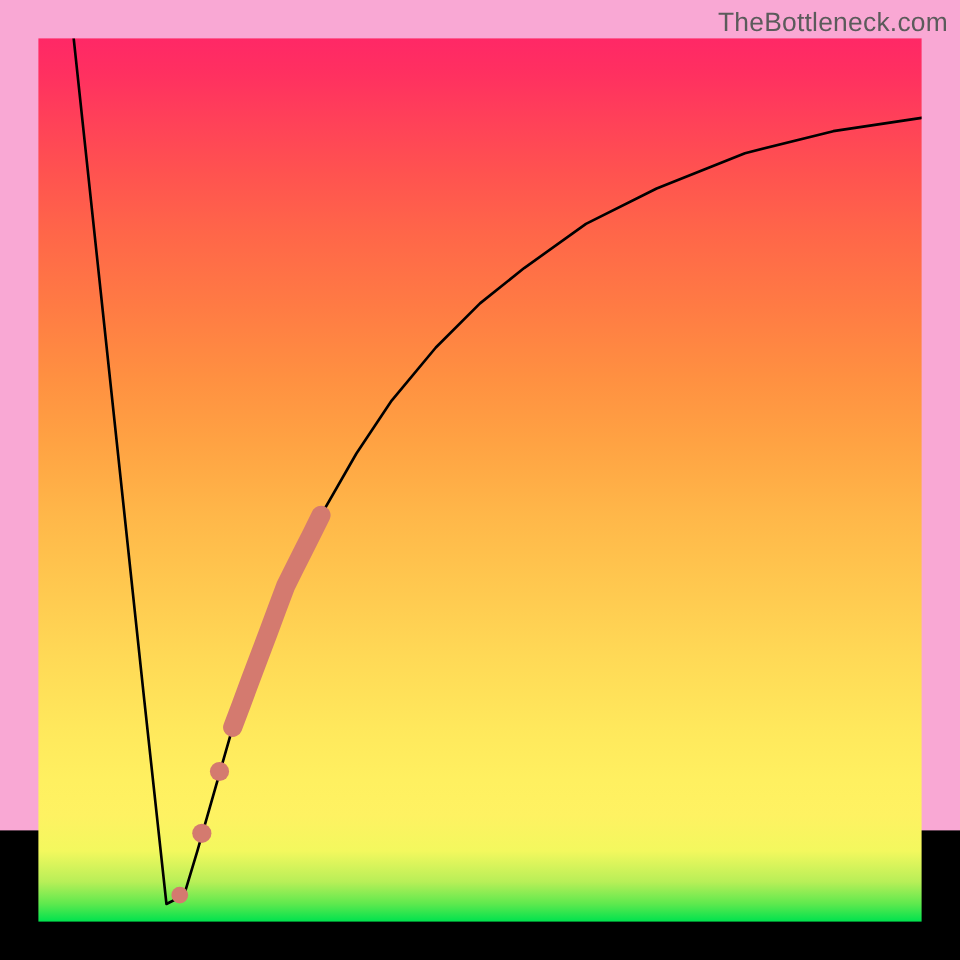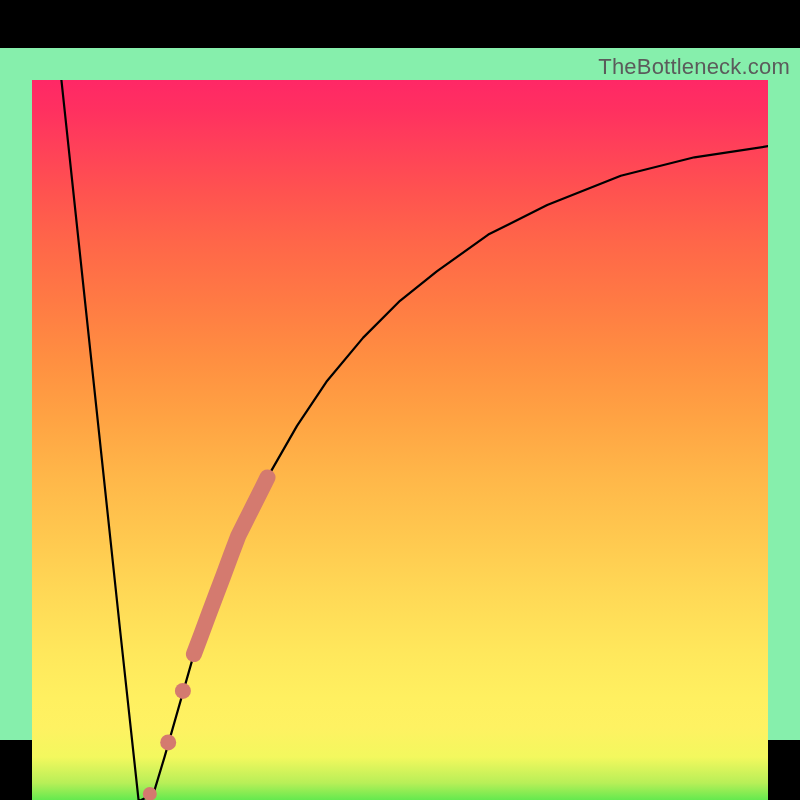--- a/index.html
+++ b/index.html
@@ -10,22 +10,21 @@
     overflow: hidden;
     background: #000;
     font-family: Arial, sans-serif;
   }
   .frame {
     position: absolute;
     left: 0;
     top: 0;
     width: 800px;
     height: 692px;
-    background: #86efac;
-    margin-top: 48px;
+    background: #f9a8d4;
   }
   .plot {
     position: absolute;
     left: 32px;
     top: 32px;
     width: 736px;
     height: 736px;
     
     background: linear-gradient(to top,
       #00e24e 0%,

